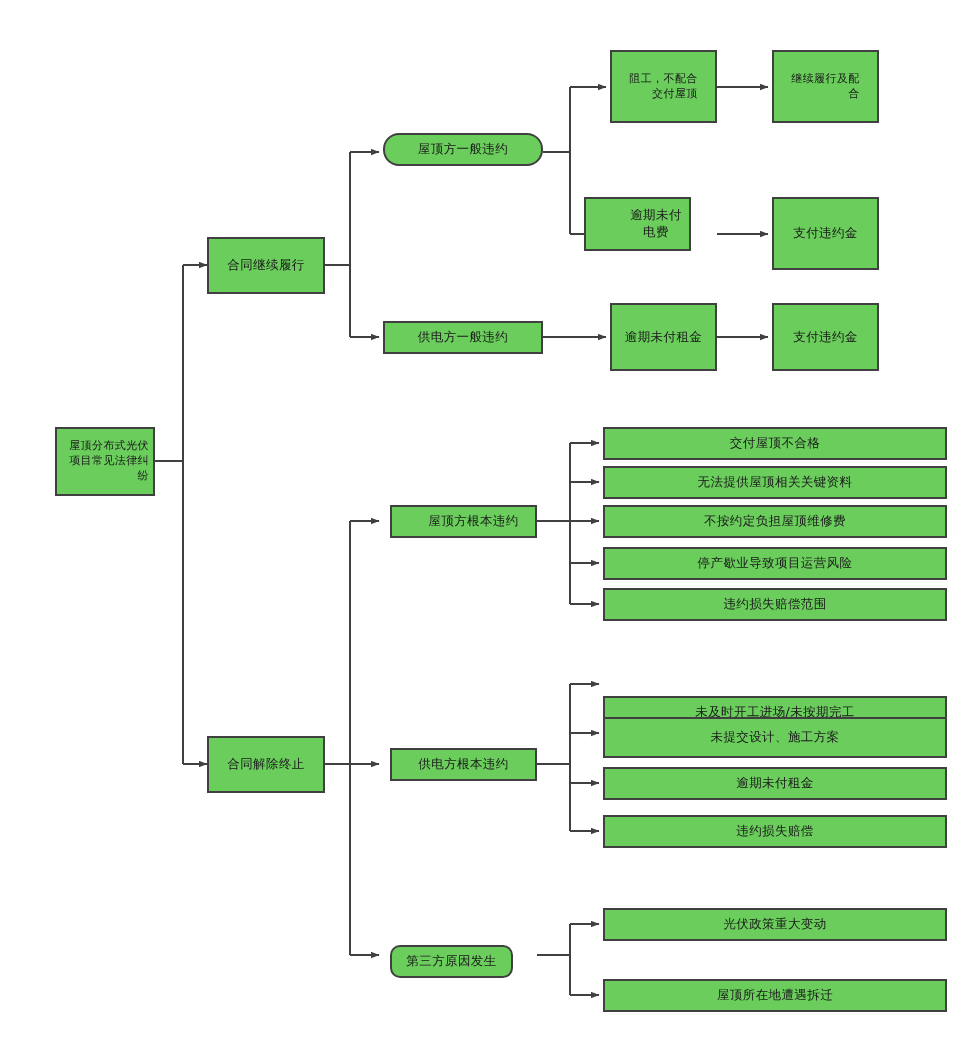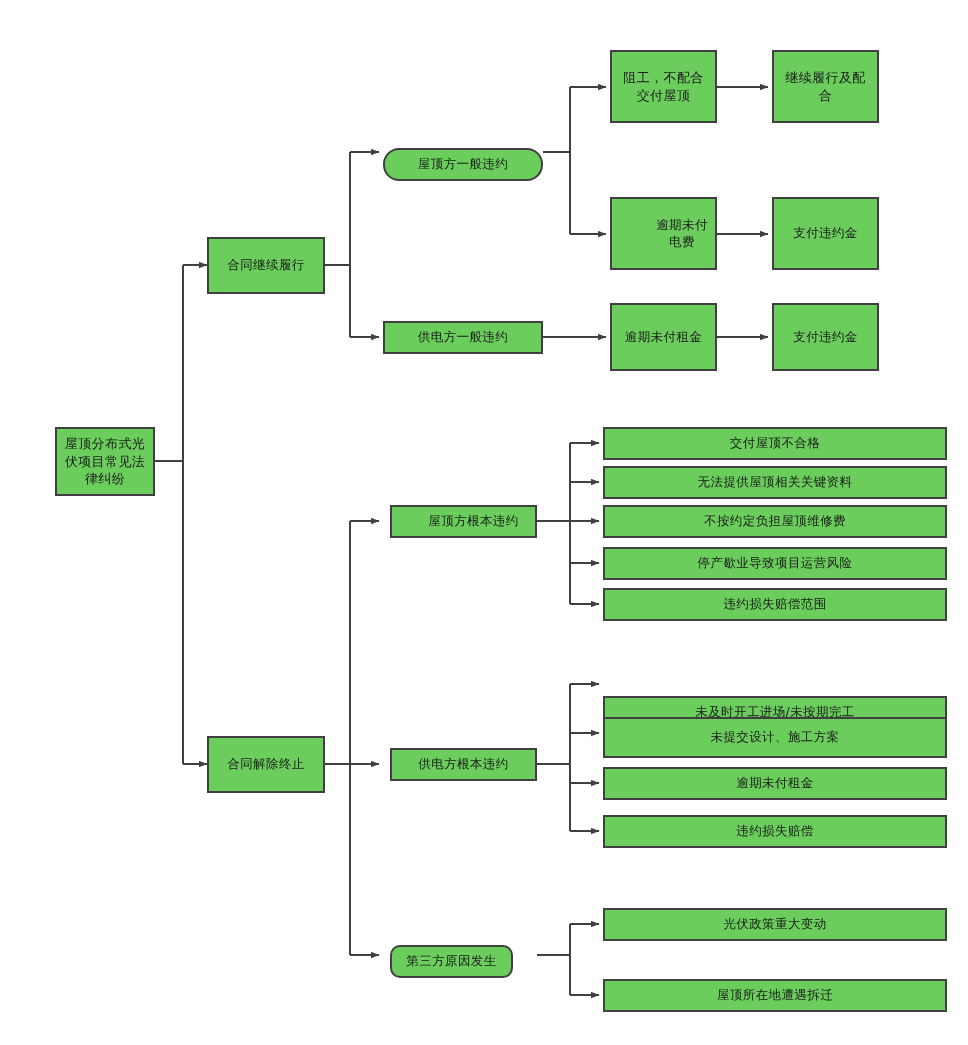--- a/index.html
+++ b/index.html
@@ -38,21 +38,21 @@
     display: flex;
     align-items: center;
     justify-content: center;
     text-align: center;
     line-height: 1.35;
     font-size: 12.5px;
     letter-spacing: 0.4px;
     padding: 0 4px;
     white-space: pre-line;
   }
-  .node.multiline { font-size: 13px; }
+  .node.multiline { font-size: 11px; text-align: right; }
 </style>
 </head>
 <body>
 
 <div id="canvas">
 
   <svg class="connectors" viewBox="0 0 968 1045">
     <defs>
       <marker id="arrow" markerWidth="9" markerHeight="9" refX="8" refY="3.2" orient="auto" markerUnits="userSpaceOnUse">
         <path d="M0,0 L8.5,3.2 L0,6.4 z" fill="#404040"></path>
@@ -107,29 +107,29 @@
       <path d="M570,924 L599,924" marker-end="url(#arrow)"></path>
       <path d="M570,995 L599,995" marker-end="url(#arrow)"></path>
     </g>
   </svg>
 
   <div class="node multiline" style="left:55px; top:427px; width:100px; height:69px;">屋顶分布式光伏项目常见法律纠纷</div>
 
   <div class="node" style="left:207px; top:237px; width:118px; height:57px;">合同继续履行</div>
   <div class="node" style="left:207px; top:736px; width:118px; height:57px;text-align:right;">合同解除终止</div>
 
-  <div class="node" style="left:383px; top:148px; width:160px; height:33px;border-radius:16px;">屋顶方一般违约</div>
+  <div class="node" style="left:383px; top:133px; width:160px; height:33px;border-radius:16px;">屋顶方一般违约</div>
   <div class="node" style="left:383px; top:321px; width:160px; height:33px;">供电方一般违约</div>
 
   <div class="node multiline" style="left:610px; top:50px; width:107px; height:73px;">阻工，不配合
 交付屋顶</div>
   <div class="node multiline" style="left:772px; top:50px; width:107px; height:73px;">继续履行及配
 合</div>
 
-  <div class="node" style="left:610px; top:197px; width:107px; height:73px;padding-left:41px;">逾期未付电费</div>
+  <div class="node" style="left:584px; top:197px; width:107px; height:54px;padding-left:41px;">逾期未付电费</div>
   <div class="node" style="left:772px; top:197px; width:107px; height:73px;">支付违约金</div>
 
   <div class="node" style="left:610px; top:303px; width:107px; height:68px;">逾期未付租金</div>
   <div class="node" style="left:772px; top:303px; width:107px; height:68px;">支付违约金</div>
 
   <div class="node" style="left:390px; top:505px; width:147px; height:33px;padding-left:24px;">屋顶方根本违约</div>
   <div class="node" style="left:390px; top:748px; width:147px; height:33px;">供电方根本违约</div>
   <div class="node" style="left:390px; top:945px; width:123px; height:33px;border-radius:10px;">第三方原因发生</div>
 
   <div class="node" style="left:603px; top:427px; width:344px; height:33px;">交付屋顶不合格</div>

